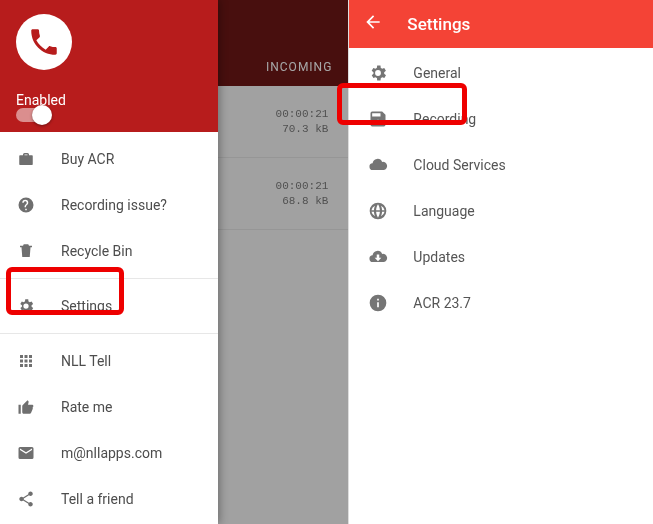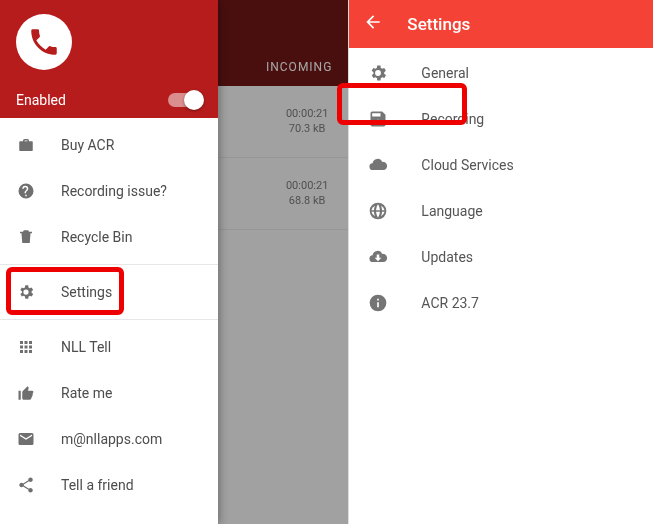--- a/index.html
+++ b/index.html
@@ -41,21 +41,21 @@
   }
   .left-list-bg {
     position: absolute; top: 86px; left:0; right:0; bottom:0;
     background: #f7f7f7;
   }
   .bg-row {
     height: 72px; display:flex; align-items:center; justify-content:flex-end;
     padding-right: 20px; border-bottom: 1px solid #e6e6e6;
     color:#7c7c7c; font-size:11px;
   }
-  .bg-row .meta { text-align:center; line-height:1.3; }
+  .bg-row .meta { text-align:right; line-height:1.3;font-family:Liberation Mono, monospace; }
   .left-overlay {
     position: absolute; inset:0;
     background: rgba(0,0,0,0.35);
     pointer-events:none;
   }
 
   .drawer {
     position: absolute; top:0; left:0; bottom:0;
     width: 218px; background:#fff;
     box-shadow: 2px 0 8px rgba(0,0,0,0.3);
@@ -66,22 +66,23 @@
     padding:14px 16px 10px 16px;
     color:#fff;
   }
   .logo {
     width:56px; height:56px; border-radius:50%;
     background:#fff; display:flex; align-items:center; justify-content:center;
     margin-bottom:22px;
   }
   .logo svg { fill:#b71c1c; }
   .enable-row {
-    display:flex; align-items:center; justify-content:space-between;
+    display:flex; align-items:flex-start; justify-content:space-between;
     font-size:14px;
+    flex-direction:column;
   }
   .switch {
     width:34px; height:14px; background:rgba(255,255,255,0.5);
     border-radius:10px; position:relative;
   }
   .switch::after{
     content:""; position:absolute; right:-2px; top:-3px;
     width:20px; height:20px; border-radius:50%; background:#fff;
     box-shadow:0 1px 3px rgba(0,0,0,0.4);
   }
@@ -103,21 +104,21 @@
   
   .r-appbar{
     height:48px; background:#f44336; color:#fff;
     display:flex; align-items:center; padding:0 14px; gap:24px;
     font-size:17px; font-weight:500;
   }
   .r-appbar svg{ width:20px; height:20px; fill:#fff;}
   .r-list{ padding-top:2px;}
   .ritem{
     display:flex; align-items:center; height:46px;
-    padding:0 18px; gap:32px; color:#555; cursor:pointer;
+    padding:0 18px; gap:24px; color:#555; cursor:pointer;
   }
   .ritem .ic{ width:22px; height:22px; display:flex; align-items:center; justify-content:center; color:#757575;}
   .ritem .ic svg{ width:20px; height:20px; fill:currentColor;}
   .hl-right{ left:337px; top:83px; width:130px; height:42px; }
 </style>
 </head>
 <body>
 
 <div class="wrap">
 

